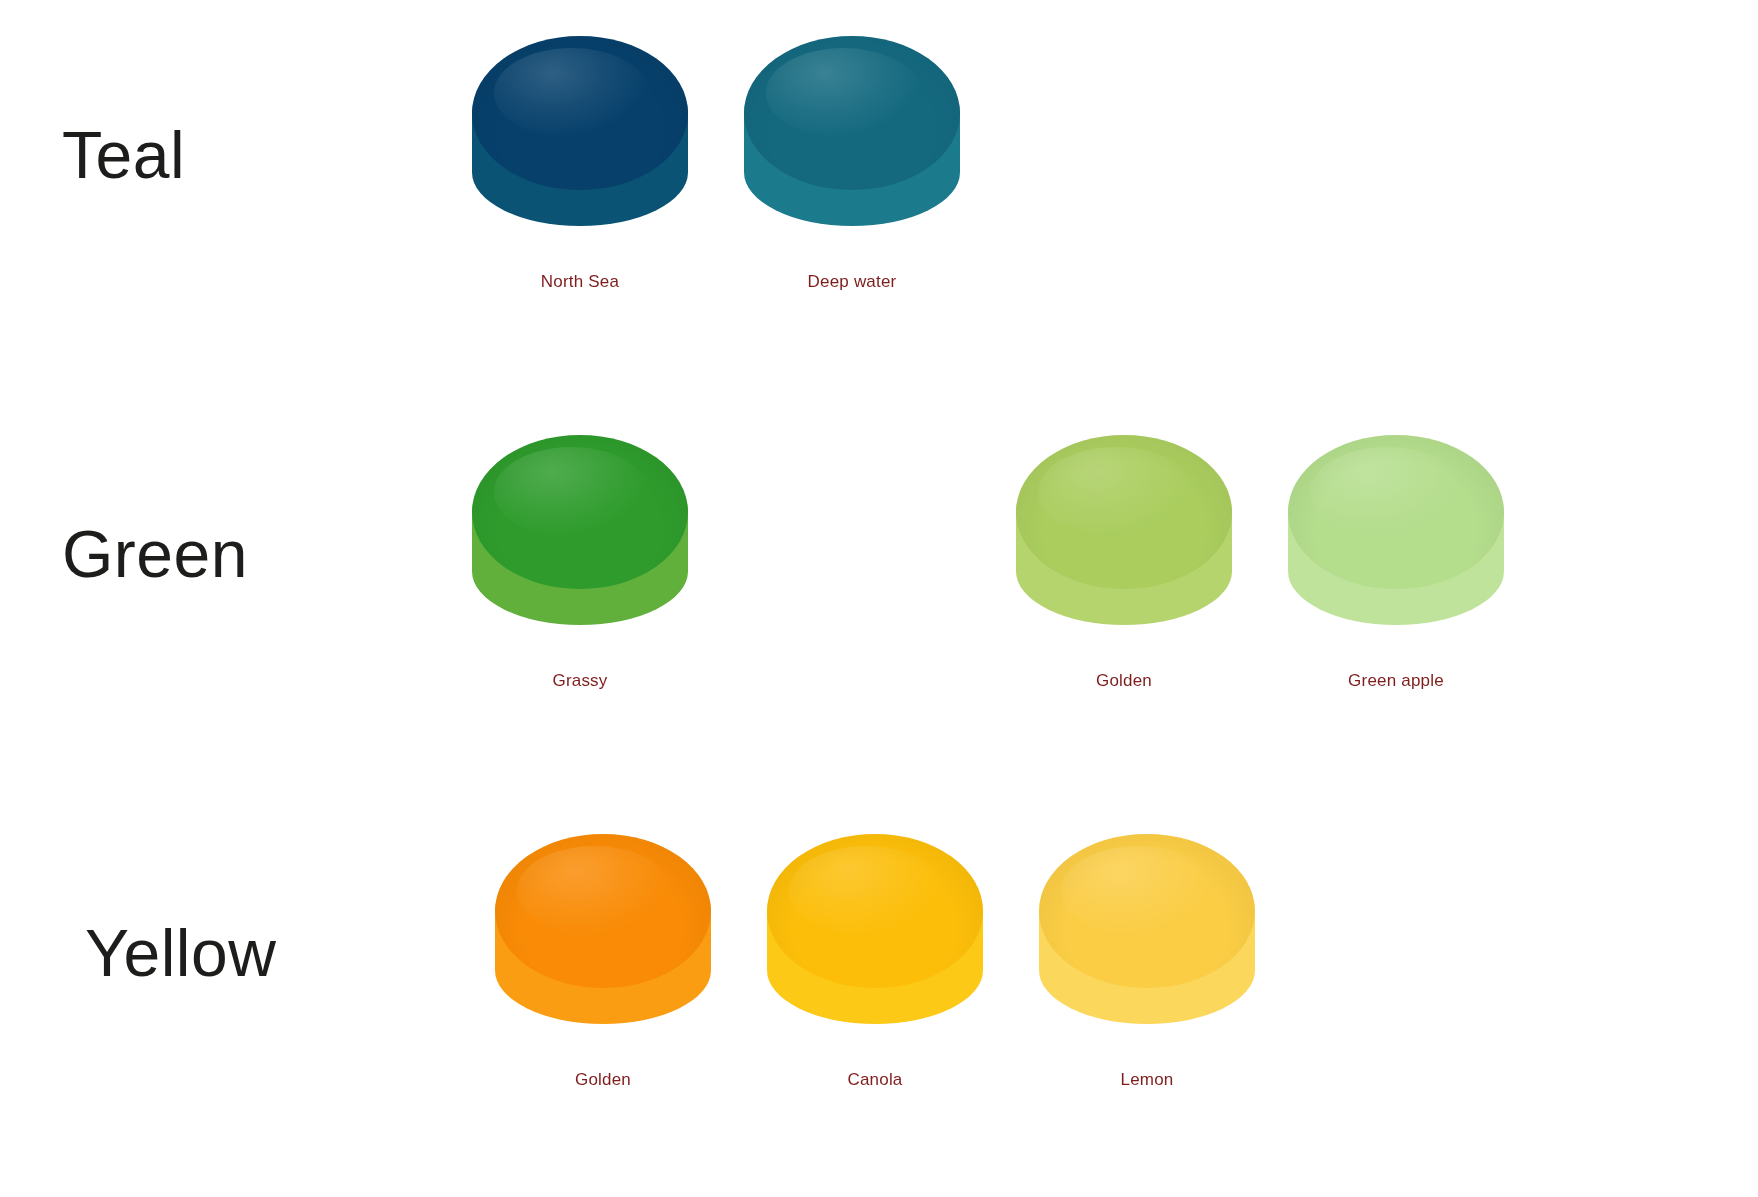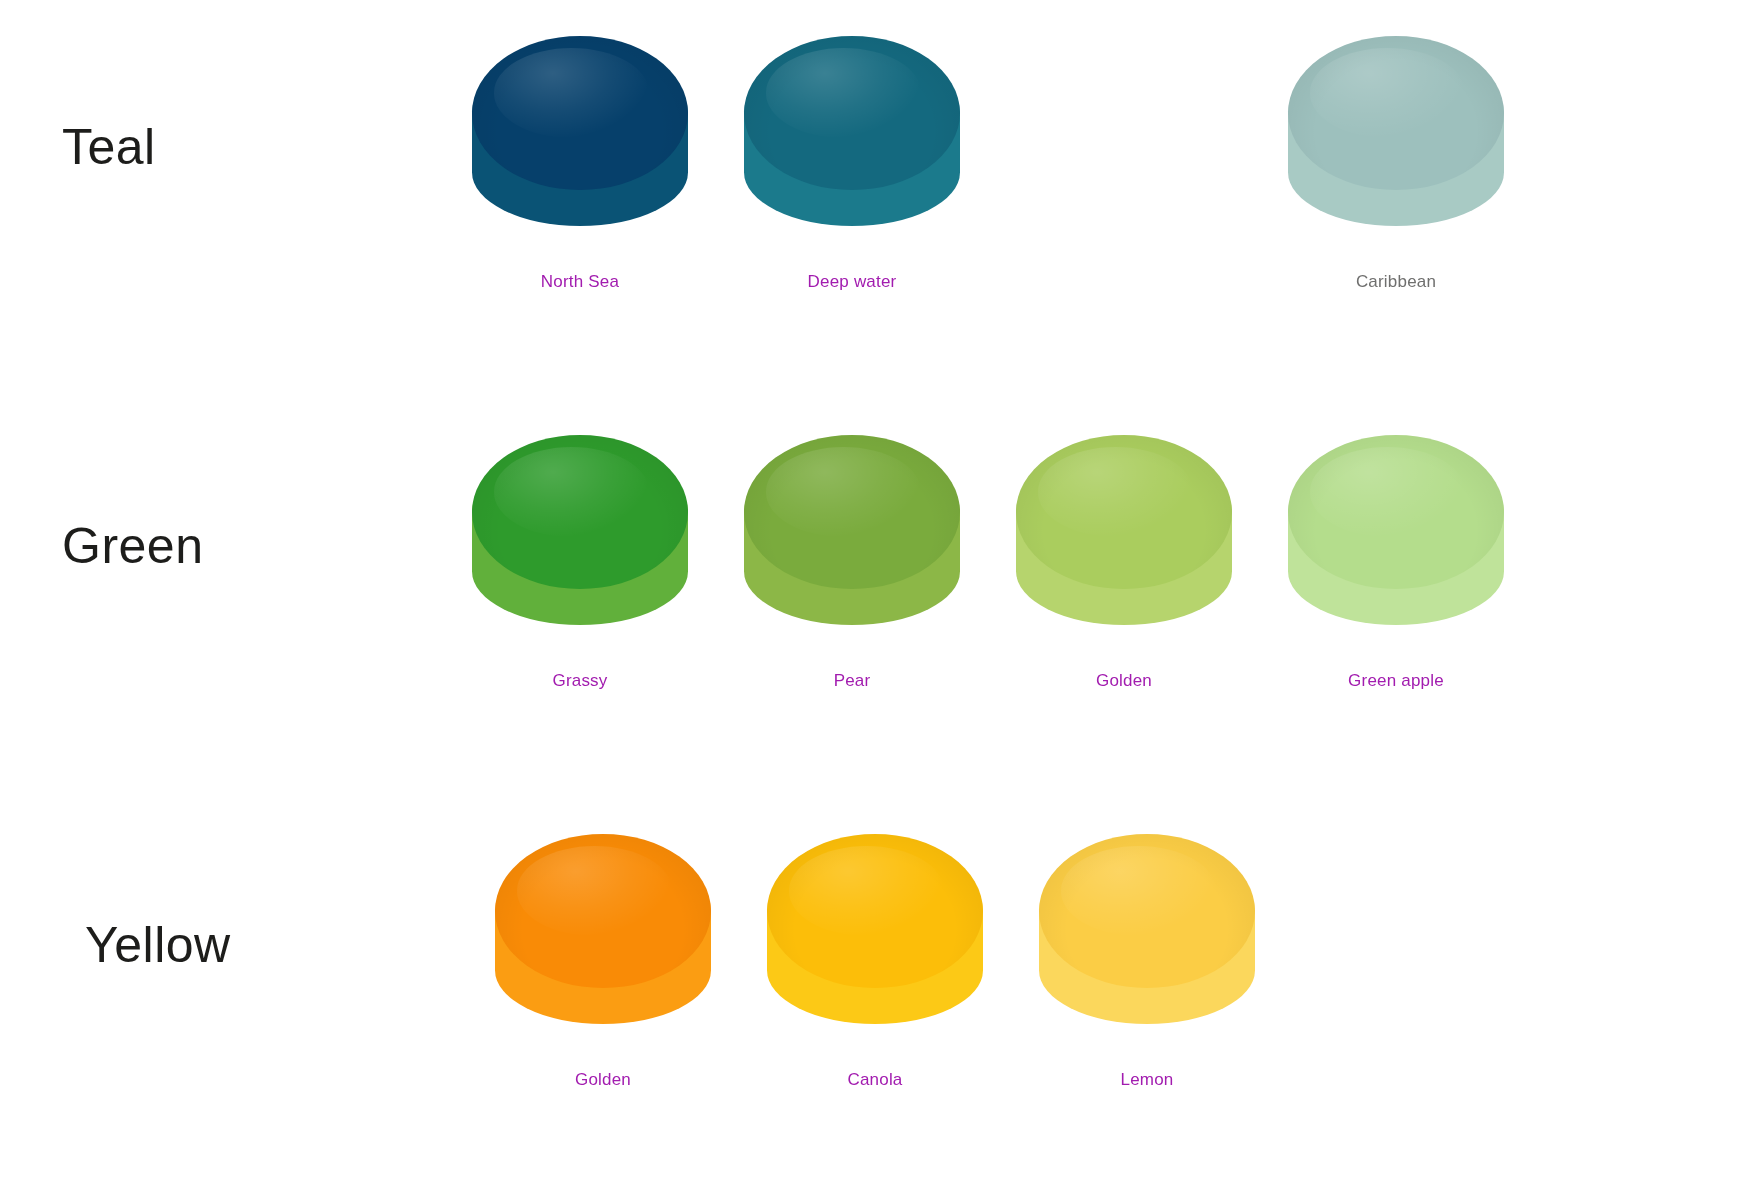--- a/index.html
+++ b/index.html
@@ -33,21 +33,21 @@
   .row-1 { top: 399px; height: 399px; }
   .row-2 { top: 798px; height: 399px; margin-left: 23px; }
 
   
   .category-label {
     position: absolute;
     left: 62px;
     top: 122px;
     font-family: "Liberation Sans", sans-serif;
     font-weight: 300;
-    font-size: 50px;
+    font-size: 66px;
     letter-spacing: 0.5px;
     color: #1d1d1b;
     line-height: 1;
     white-space: nowrap;
   }
 
   
   .swatches {
     position: absolute;
     left: 440px;
@@ -127,21 +127,21 @@
   .swatch-name {
     position: absolute;
     left: 0;
     width: 280px;
     top: 272px;
     text-align: center;
     font-family: "Liberation Sans", sans-serif;
     font-weight: 400;
     font-size: 17px;
     letter-spacing: 0.2px;
-    color: #a21caf;
+    color: #7f1d1d;
     white-space: nowrap;
   }
   .swatch-name.muted { color: #6f6f6e; }
 </style>
 </head>
 <body style="background: rgb(255, 255, 255);">
 
 <div class="palette">
 
 <div class="row row-0">
@@ -159,56 +159,36 @@
         </div>
         <div class="swatch-cell c1">
           <div class="disc-wrap">
             <div class="disc-side" style="background: rgb(27, 122, 140);"></div>
             <div class="disc-top" style="background: rgb(20, 105, 127);">
               <div class="disc-rim"></div>
               <div class="disc-gloss"></div>
             </div>
           </div>
           <div class="swatch-name">Deep water</div>
-        </div>
-        <div class="swatch-cell c3">
-          <div class="disc-wrap">
-            <div class="disc-side" style="background: rgb(168, 202, 196);"></div>
-            <div class="disc-top" style="background: rgb(157, 192, 189);">
-              <div class="disc-rim"></div>
-              <div class="disc-gloss"></div>
-            </div>
-          </div>
-          <div class="swatch-name muted">Caribbean</div>
         </div>
       </div>
     </div>
     <div class="row row-1">
       <div class="category-label">Green</div>
       <div class="swatches">
         <div class="swatch-cell c0">
           <div class="disc-wrap">
             <div class="disc-side" style="background: rgb(97, 176, 59);"></div>
             <div class="disc-top" style="background: rgb(46, 155, 44);">
               <div class="disc-rim"></div>
               <div class="disc-gloss"></div>
             </div>
           </div>
           <div class="swatch-name">Grassy</div>
         </div>
-        <div class="swatch-cell c1">
-          <div class="disc-wrap">
-            <div class="disc-side" style="background: rgb(140, 183, 71);"></div>
-            <div class="disc-top" style="background: rgb(122, 171, 61);">
-              <div class="disc-rim"></div>
-              <div class="disc-gloss"></div>
-            </div>
-          </div>
-          <div class="swatch-name">Pear</div>
-        </div>
         <div class="swatch-cell c2">
           <div class="disc-wrap">
             <div class="disc-side" style="background: rgb(182, 212, 109);"></div>
             <div class="disc-top" style="background: rgb(170, 205, 94);">
               <div class="disc-rim"></div>
               <div class="disc-gloss"></div>
             </div>
           </div>
           <div class="swatch-name">Golden</div>
         </div>

